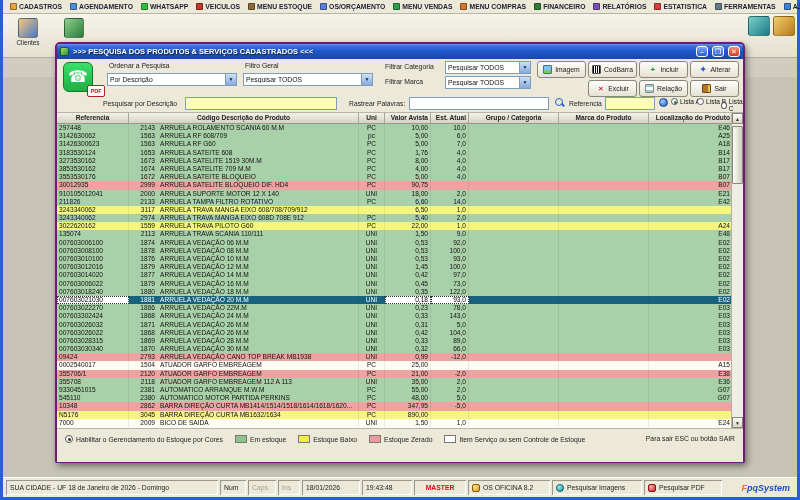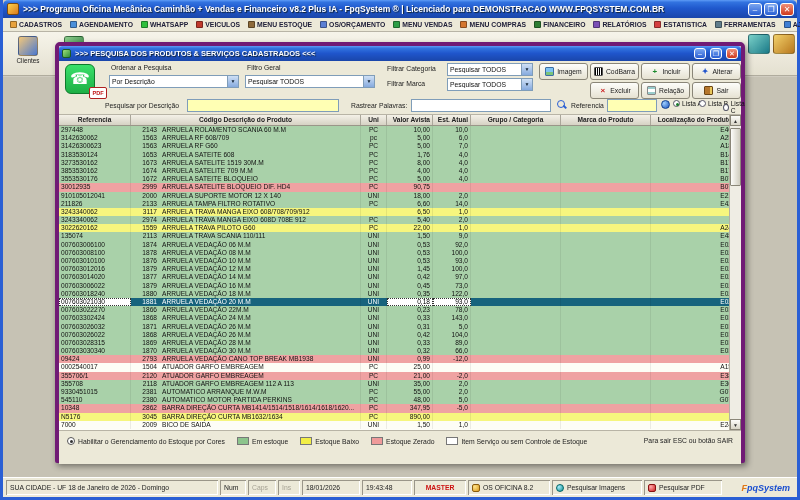--- a/index.html
+++ b/index.html
@@ -25,21 +25,21 @@
   .tool-tile { width:46px; height:40px; display:flex; flex-direction:column; align-items:center; gap:1px; padding-top:2px; }
   .tool-ic { width:20px; height:20px; border-radius:3px; border:1px solid rgba(0,0,0,.3); }
   .tool-lbl { font-size:6.4px; color:#222; }
   .tool-right { position:absolute; right:2px; top:2px; display:flex; gap:3px; }
   .tool-right .tool-ic { width:22px; height:20px; }
 
   
   .client { position:absolute; top:77px; bottom:20px; left:0; right:0; background:#c6c2b4; }
 
   
-  .dialog { position:absolute; left:52px; top:-35px; width:690px; height:421px; border:4px solid #701a75; border-radius:5px 5px 2px 2px; background:#ece9d8; box-shadow:2px 3px 6px rgba(0,0,0,.45); }
+  .dialog { position:absolute; left:52px; top:-35px; width:690px; height:421px; border:2px solid #701a75; border-radius:5px 5px 2px 2px; background:#ece9d8; box-shadow:2px 3px 6px rgba(0,0,0,.45); }
   .dlg-title { height:15px; background:linear-gradient(180deg,#5f9cf6 0%,#3273e0 15%,#1f55cb 50%,#1a46aa 100%); display:flex; align-items:center; gap:4px; padding:0 3px; border-radius:3px 3px 0 0; }
   .dlg-title .dlg-ic { width:9px; height:9px; border-radius:2px; background:linear-gradient(135deg,#9fe07a,#2e8f3a); border:1px solid #1c5a24; }
   .dlg-title .dt { flex:1; color:#fff; font-size:7.5px; font-weight:bold; text-shadow:1px 1px 1px #123; white-space:nowrap; overflow:hidden; }
   .dlg-title .wbtn { width:12px; height:11px; font-size:7px; line-height:9px; }
 
   
   .controls { position:relative; height:54px; background:#ece9d8; border-bottom:1px solid #b8b4a6; font-size:7px; }
   .lbl { position:absolute; font-size:6.8px; color:#222; white-space:nowrap; }
   .dd { position:absolute; height:13px; background:#fff; border:1px solid #7f9db9; display:flex; align-items:center; }
   .dd-txt { flex:1; font-size:6.8px; padding:0 2px; white-space:nowrap; overflow:hidden; color:#111; }
@@ -111,29 +111,20 @@
   .dot.red { background:radial-gradient(circle at 30% 30%,#faa,#c22); border:1px solid #811; border-radius:2px; }
   .dot.gold { background:radial-gradient(circle at 30% 30%,#ffe38a,#d89a1e); border:1px solid #8a5c0c; border-radius:2px; }
   .brand { margin-left:auto; font-size:9px; font-weight:bold; font-style:italic; color:#1a4fd0; padding-right:4px; }
   .brand b { color:#e07818; }
 </style>
 </head>
 <body>
 
 <div class="main-window">
 
-  <div class="titlebar">
-    <span class="app-ic"></span>
-    <span class="ttl">&gt;&gt;&gt;  Programa Oficina Mecânica Caminhão + Vendas e Financeiro v8.2 Plus IA - FpqSystem ® | Licenciado para  DEMONSTRACAO WWW.FPQSYSTEM.COM.BR</span>
-    <span class="wbtns">
-      <span class="wbtn">–</span>
-      <span class="wbtn">❐</span>
-      <span class="wbtn close">✕</span>
-    </span>
-  </div>
 
   <div class="menubar">
       <span class="menu-item">
         <span class="mi-ic" style="background: rgb(232, 163, 61);"></span>
         <span>CADASTROS</span>
       </span>
       <span class="menu-item">
         <span class="mi-ic" style="background: rgb(74, 144, 217);"></span>
         <span>AGENDAMENTO</span>
       </span>

